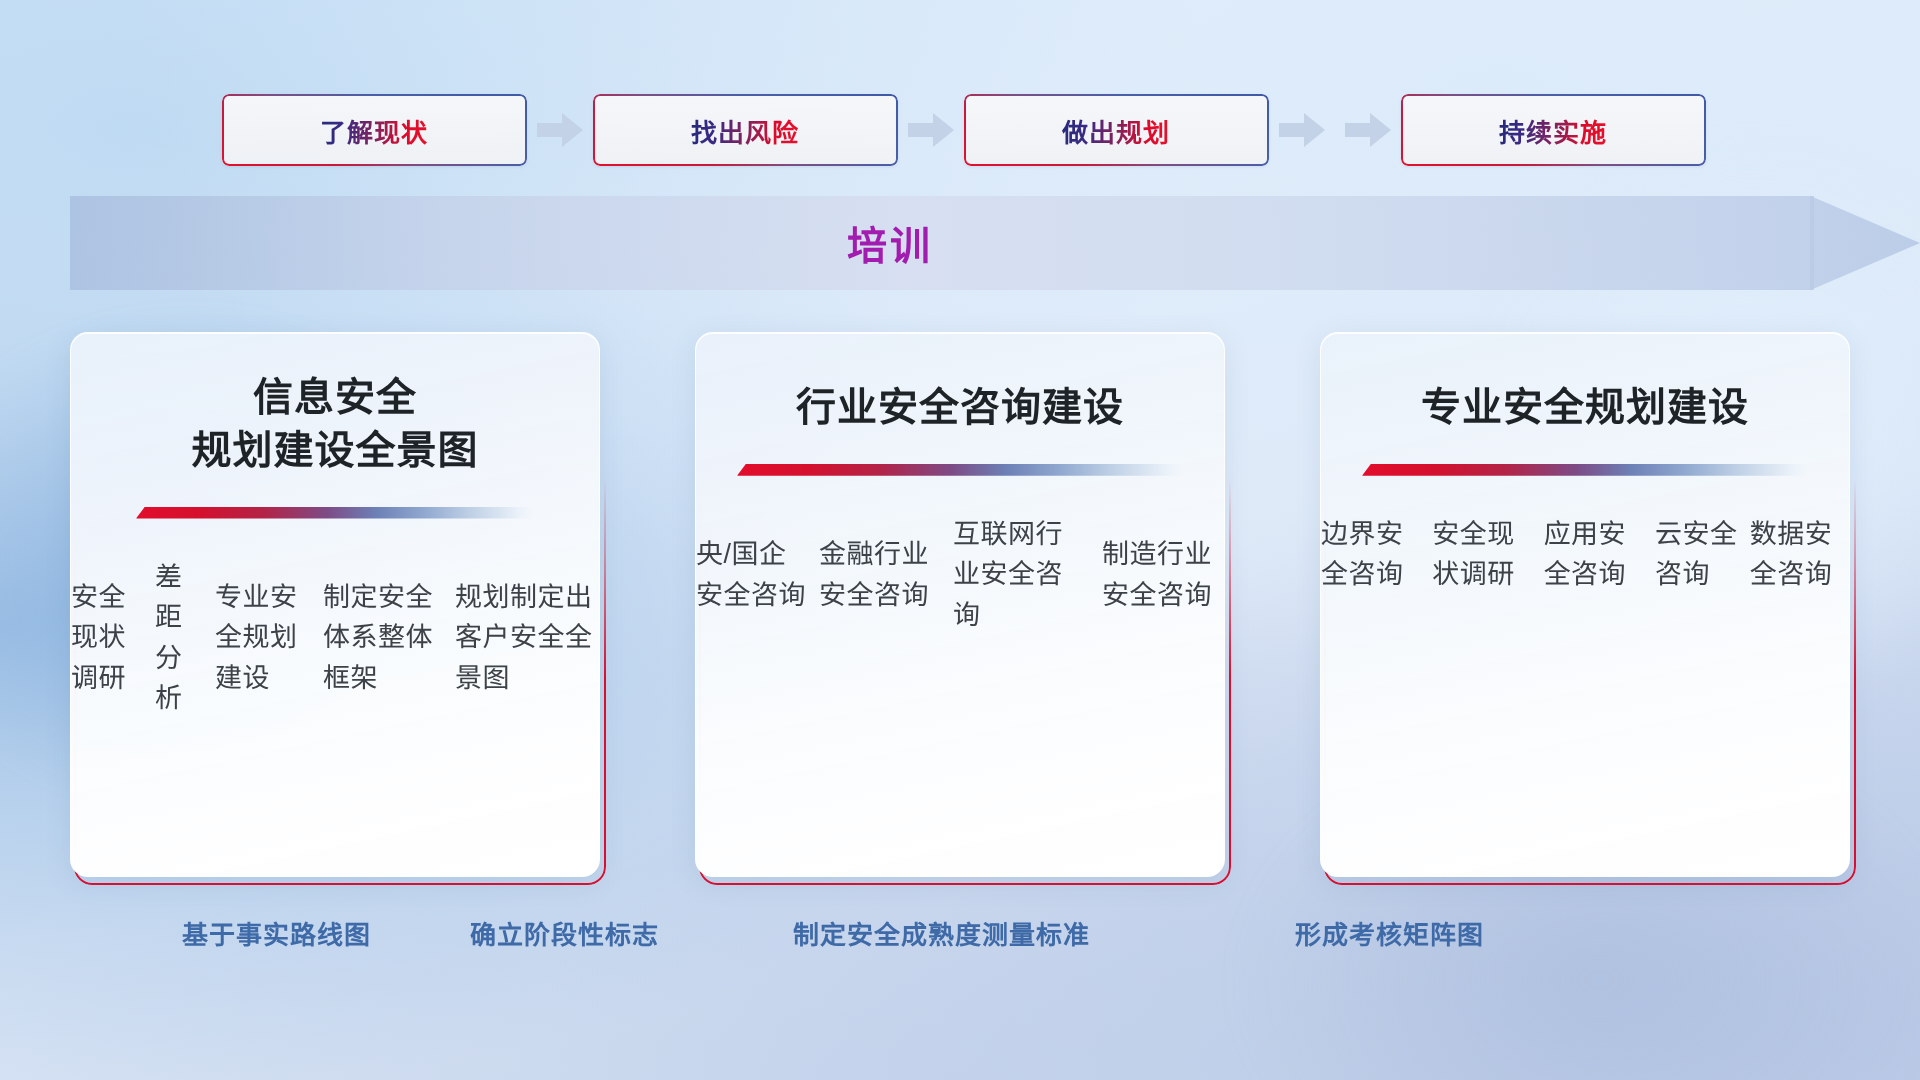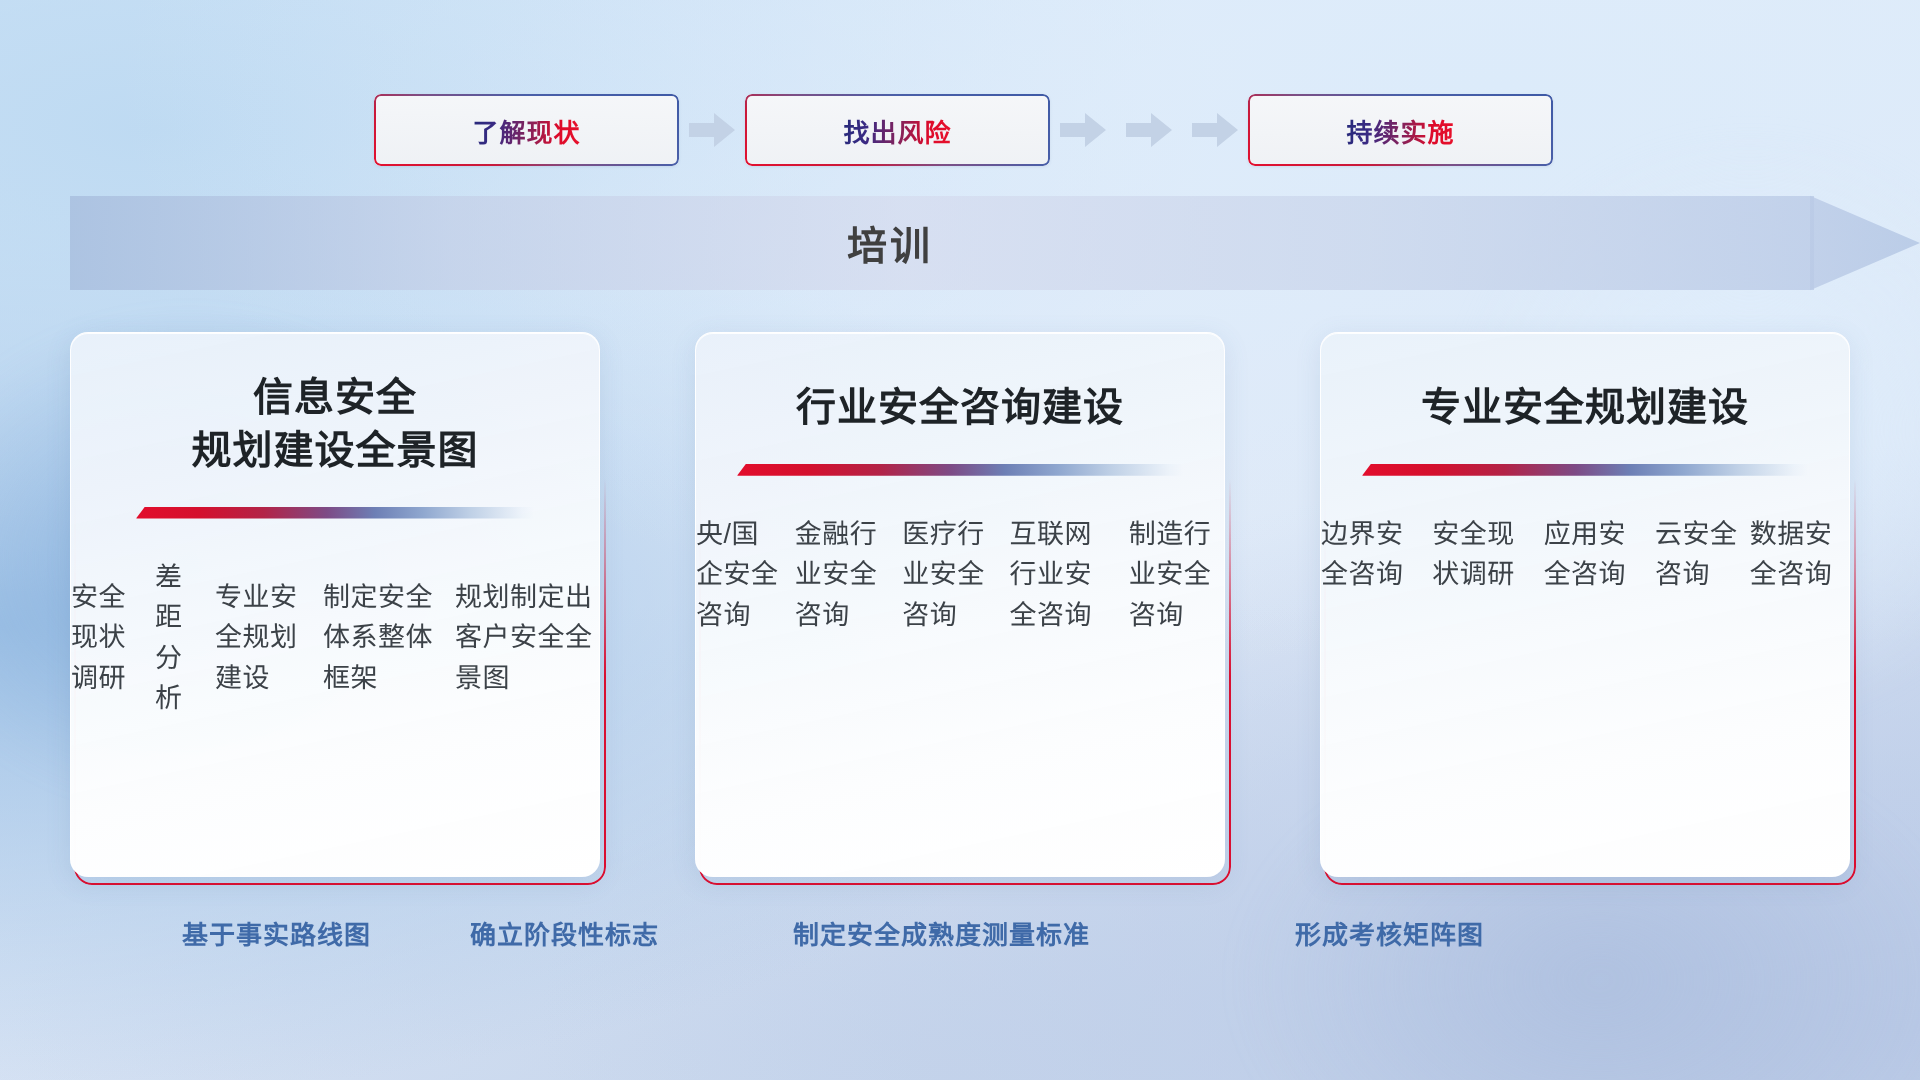--- a/index.html
+++ b/index.html
@@ -94,21 +94,21 @@
         rgba(186,202,230,.78) 100%);
   }
   .band-head {
     position:absolute; right:0; top:-17px; width:110px; height:128px;
     background: linear-gradient(90deg, rgba(186,202,230,.80) 0%, rgba(172,192,224,.70) 100%);
     clip-path: polygon(0 13%, 0 87%, 100% 50%);
   }
   #band-title {
     position:absolute; left:0; right:140px; top:0; bottom:0;
     display:flex; align-items:center; justify-content:center;
-    font-size: 40px; font-weight:700; color:#404040; letter-spacing:3px;
+    font-size: 40px; font-weight:700; color:#a21caf; letter-spacing:3px;
   }
 
   
   #cards {
     position:absolute; top:332px; left:70px; right:70px; height:545px; z-index:3;
     display:flex; justify-content:space-between; gap:0;
   }
   .card-wrap { position:relative; width: 530px; height: 545px; border-radius: 27px; }
   
   .card-accent {
@@ -197,20 +197,23 @@
 
   <div class="step">
     <span class="step-label">找出风险</span>
   </div>
   <div class="step-arrow">
     <svg width="46" height="34" viewBox="0 0 46 34" aria-hidden="true">
       <path d="M0 10 H25 V0 L46 17 L25 34 V24 H0 Z" fill="#c3d2e6"></path>
     </svg>
   </div>
 
+  <div class="step">
+    <span class="step-label">做出规划</span>
+  </div>
   <div class="step-arrow">
     <svg width="46" height="34" viewBox="0 0 46 34" aria-hidden="true">
       <path d="M0 10 H25 V0 L46 17 L25 34 V24 H0 Z" fill="#c3d2e6"></path>
     </svg>
   </div>
 
   <div class="step-arrow">
     <svg width="46" height="34" viewBox="0 0 46 34" aria-hidden="true">
       <path d="M0 10 H25 V0 L46 17 L25 34 V24 H0 Z" fill="#c3d2e6"></path>
     </svg>
@@ -247,21 +250,20 @@
   </div>
 
   <div class="card-wrap">
     <div class="card-accent"></div>
     <div class="card">
       <div class="card-title">行业安全咨询建设</div>
       <div class="card-rule long"></div>
       <ul class="card-list">
         <li>央/国企安全咨询</li>
         <li>金融行业安全咨询</li>
-        <li>医疗行业安全咨询</li>
         <li>互联网行业安全咨询</li>
         <li>制造行业安全咨询</li>
       </ul>
     </div>
   </div>
 
   <div class="card-wrap">
     <div class="card-accent"></div>
     <div class="card">
       <div class="card-title">专业安全规划建设</div>

